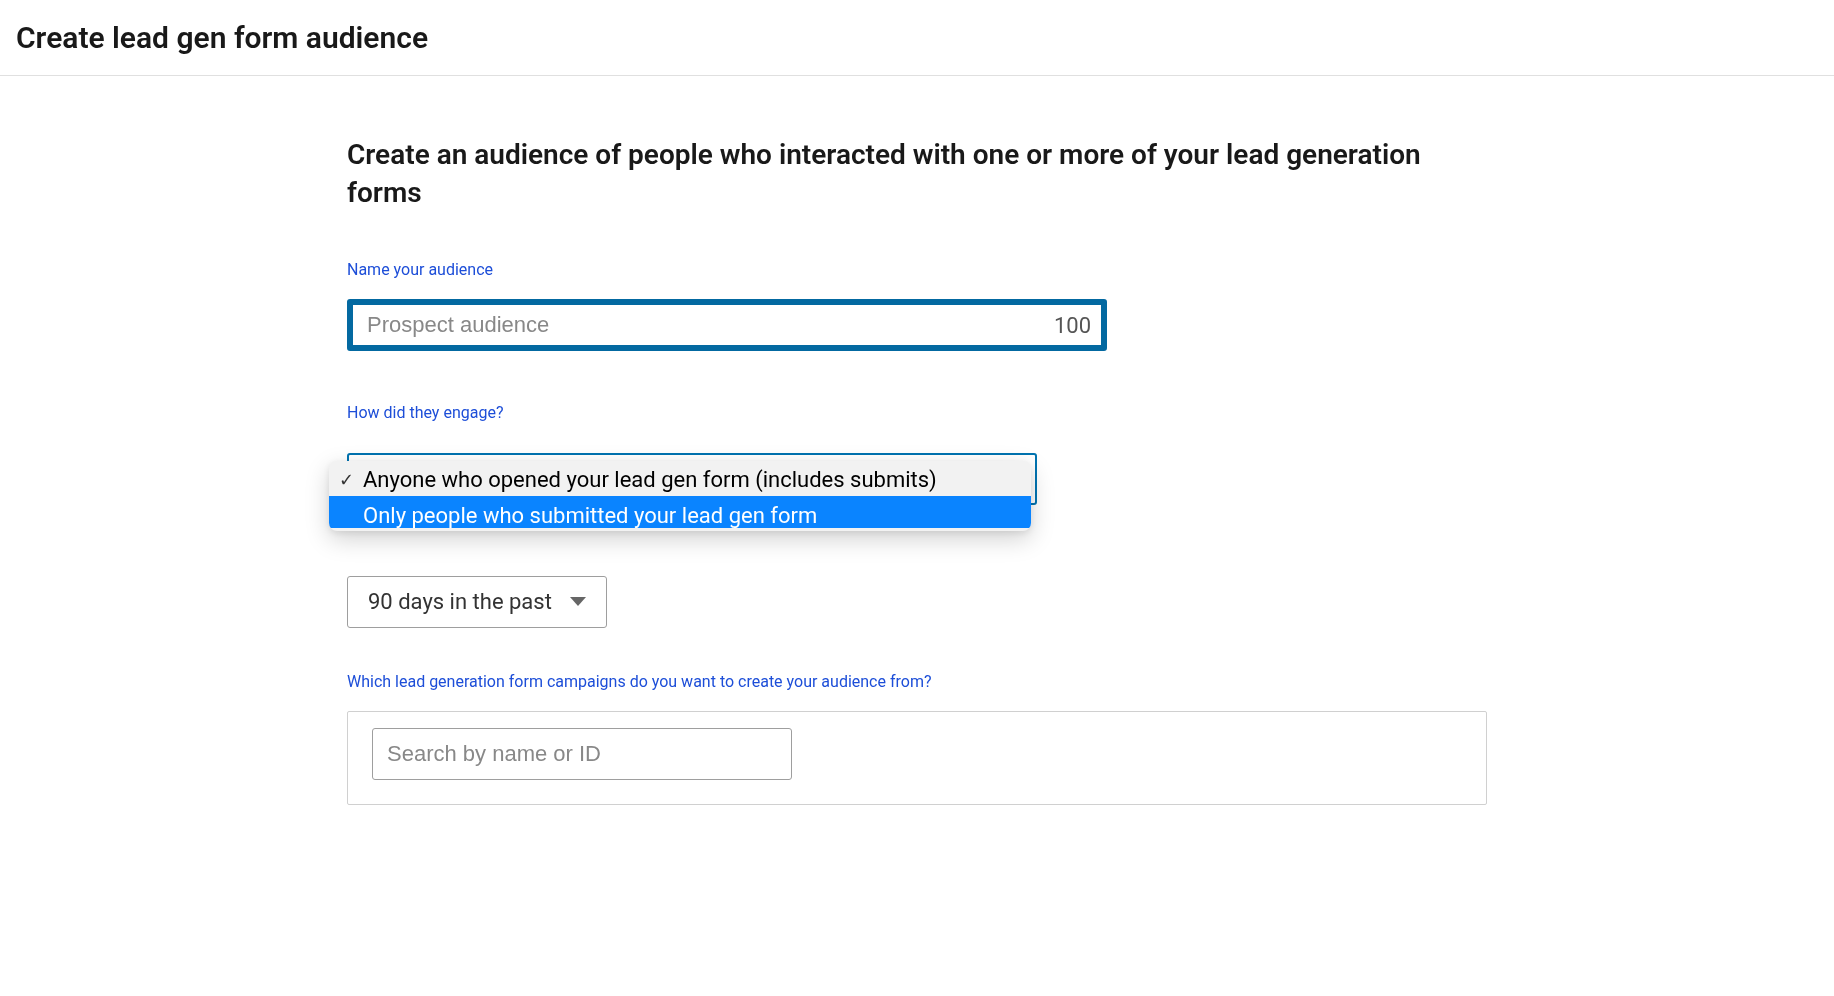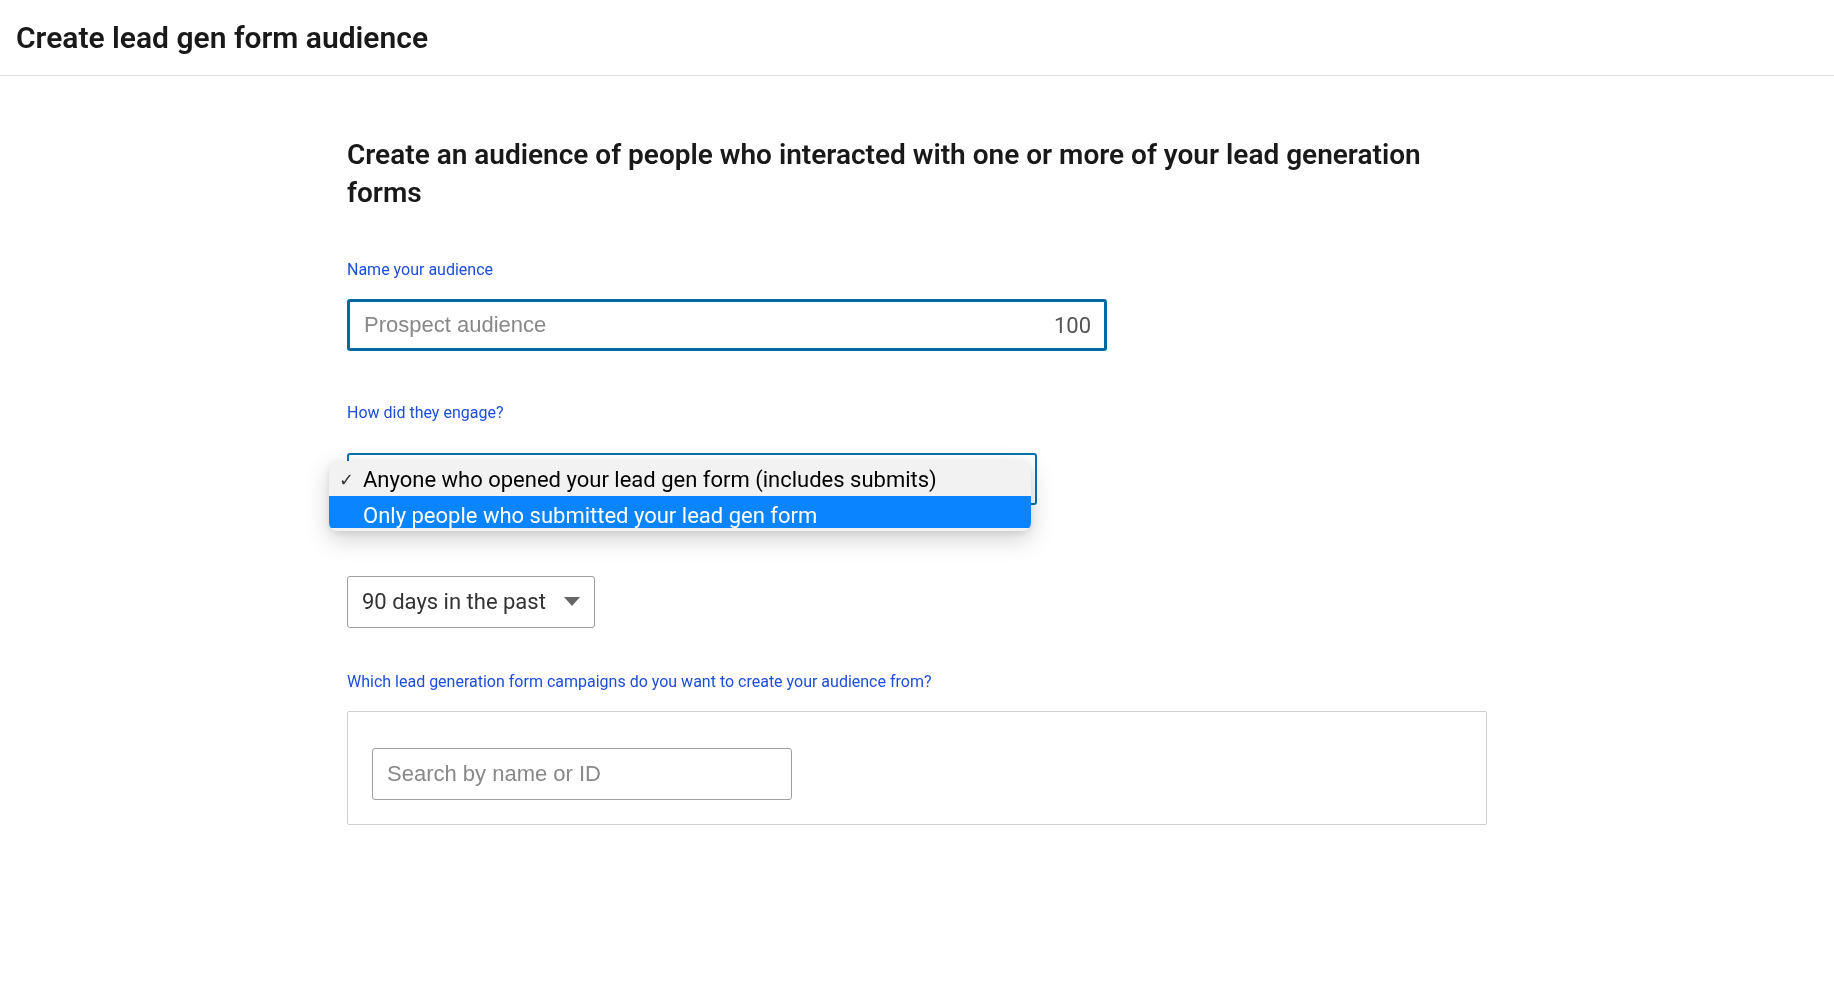--- a/index.html
+++ b/index.html
@@ -41,21 +41,21 @@
       display: block;
     }
     .text-input-wrapper {
       position: relative;
       width: 760px;
       margin-bottom: 52px;
     }
     .text-input {
       width: 100%;
       height: 52px;
-      border: 3px solid #0369a1;
+      border: 6px solid #0369a1;
       border-radius: 3px;
       padding: 0 70px 0 14px;
       font-size: 22px;
       color: #666;
       outline: none;
     }
     .text-input::placeholder {
       color: #888;
     }
     .char-count {
@@ -123,21 +123,21 @@
     .when-section {
       margin-bottom: 44px;
     }
     .select-box {
       display: inline-flex;
       align-items: center;
       justify-content: space-between;
       height: 52px;
       border: 1px solid #9e9e9e;
       border-radius: 3px;
-      padding: 0 14px;
+      padding: 0 20px;
       font-size: 22px;
       color: #333;
       cursor: pointer;
       gap: 18px;
       background: #fff;
     }
     .caret-down {
       width: 0;
       height: 0;
       border-left: 8px solid transparent;
@@ -154,21 +154,20 @@
       margin-top: 18px;
     }
     .search-input {
       width: 420px;
       height: 52px;
       border: 1px solid #9e9e9e;
       border-radius: 3px;
       padding: 0 14px;
       font-size: 22px;
       outline: none;
-      margin-top: 20px;
     }
     .search-input::placeholder {
       color: #888;
     }
   </style>
 </head>
 <body>
 
 <header class="page-header">
   <h1>Create lead gen form audience</h1>

